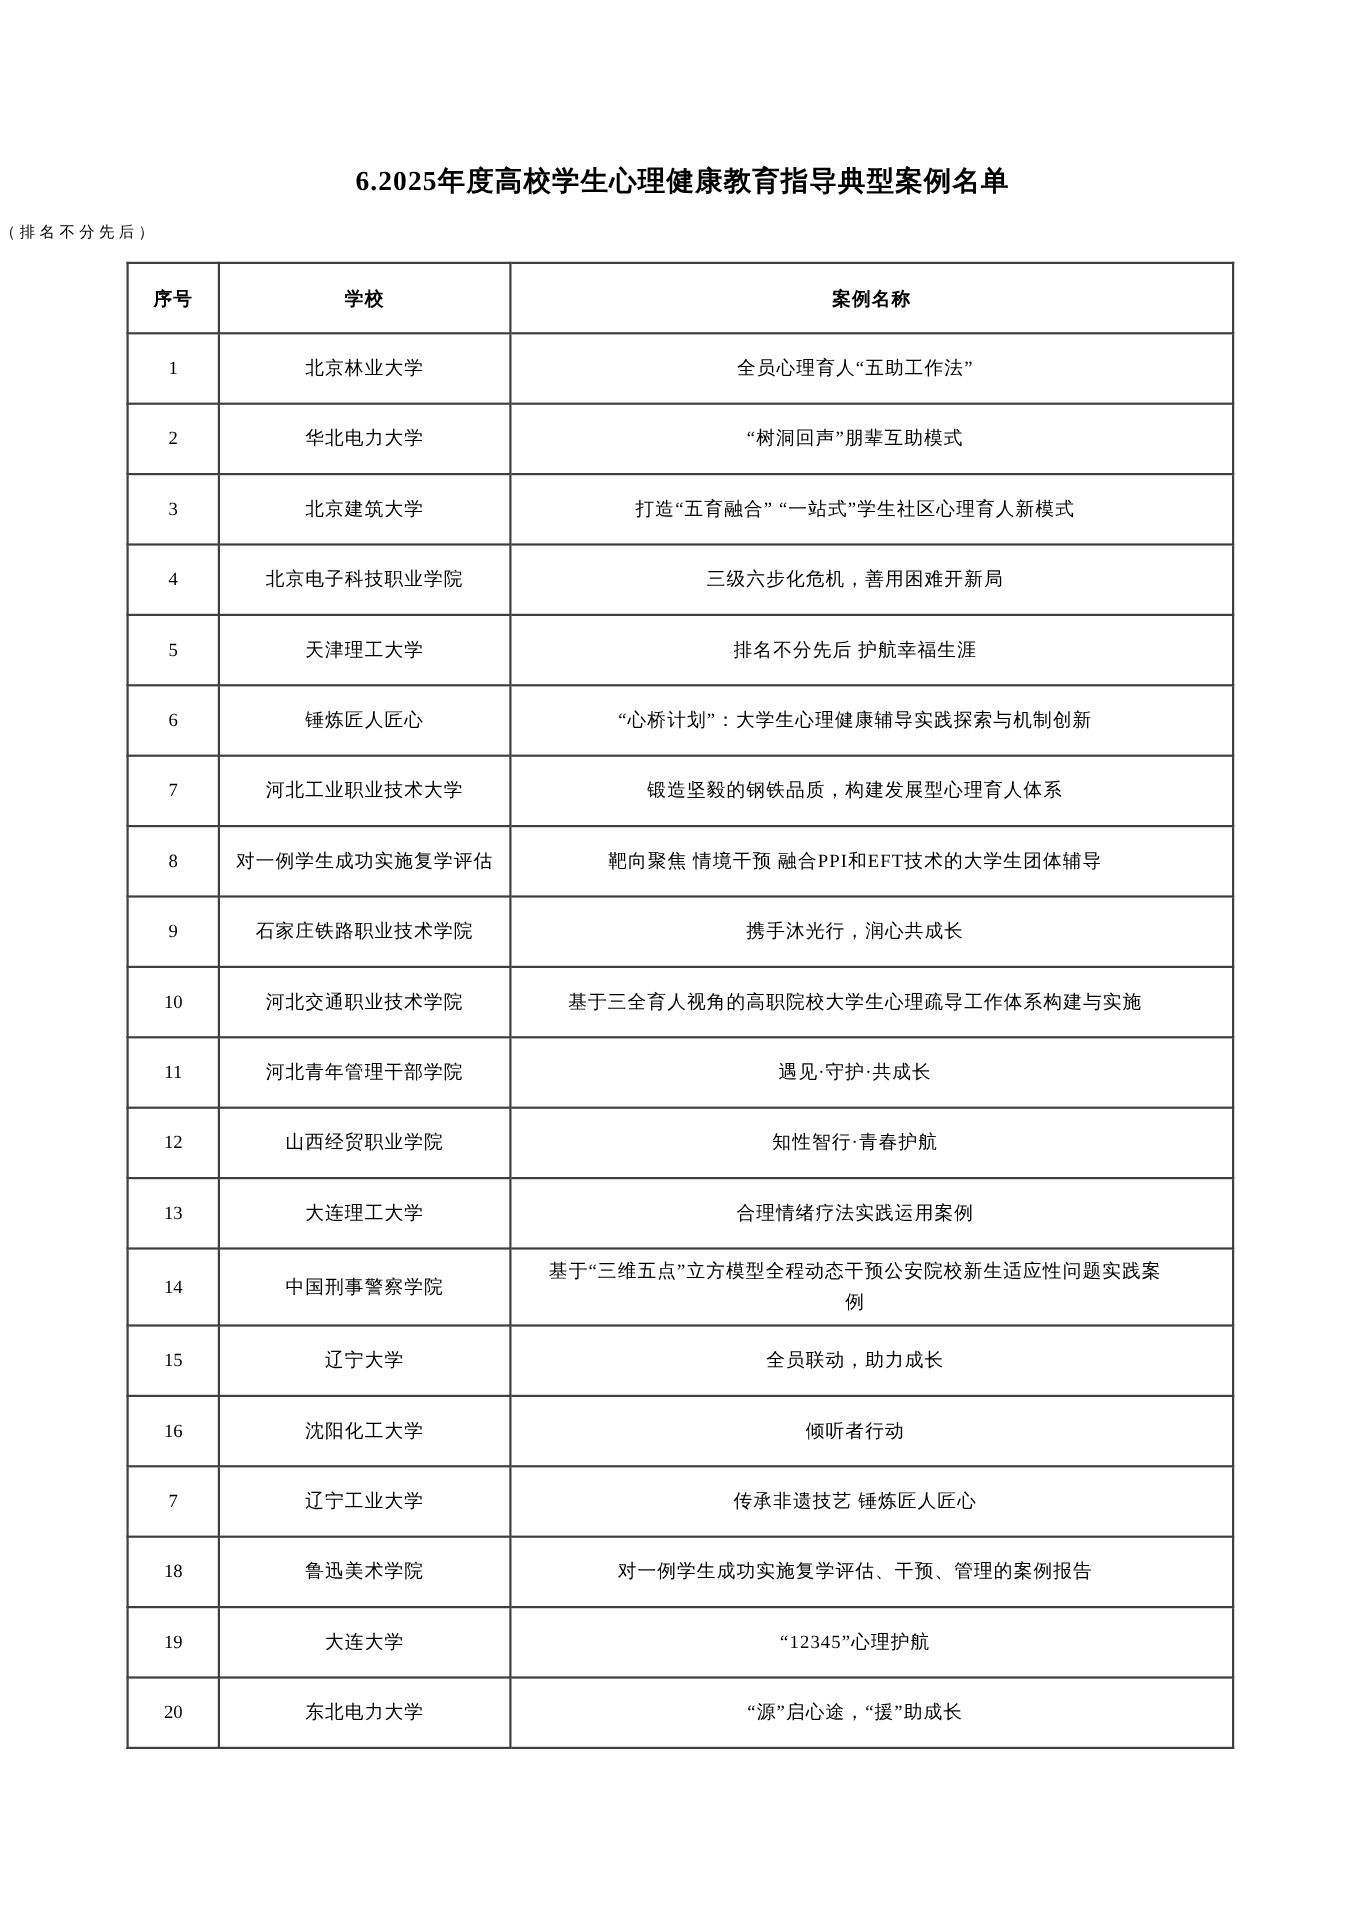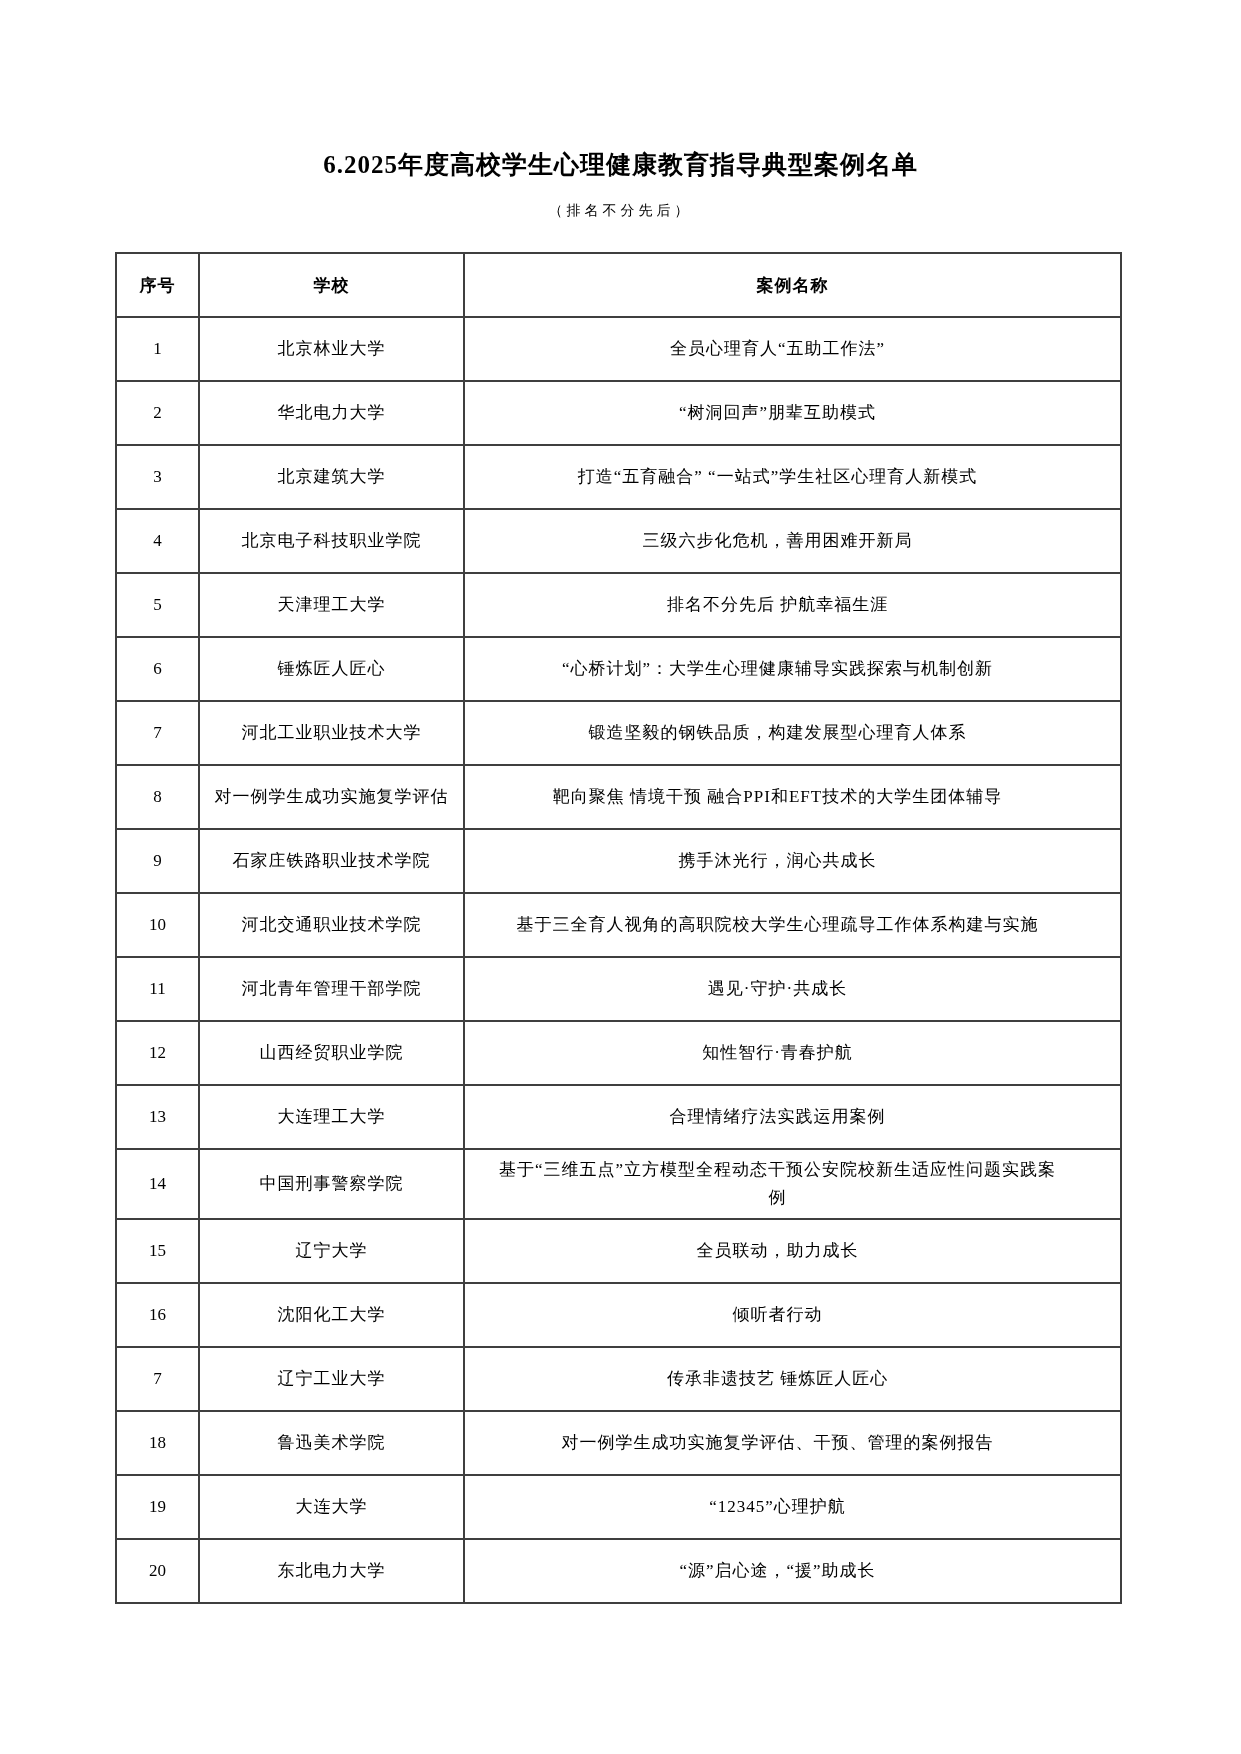--- a/index.html
+++ b/index.html
@@ -20,26 +20,25 @@
   .doc-title {
     padding-top: 148px;
     text-align: center;
     font-size: 25px;
     font-weight: bold;
     letter-spacing: 1px;
     font-family: "Liberation Serif", "DejaVu Serif", serif;
   }
   .doc-subtitle {
     margin-top: 21px;
-    text-align: center;
     font-size: 14px;
     letter-spacing: 4px;
   }
   table.case-table {
-    margin: 32px 0 0 115px;
+    margin: 18px 0 0 115px;
     width: 1005px;
     border-collapse: collapse;
     table-layout: fixed;
   }
   .case-table col.c-no     { width: 83px;  }
   .case-table col.c-school { width: 265px; }
   .case-table col.c-case   { width: 657px; }
   .case-table th,
   .case-table td {
     border: 2px solid #3f3f3f;

